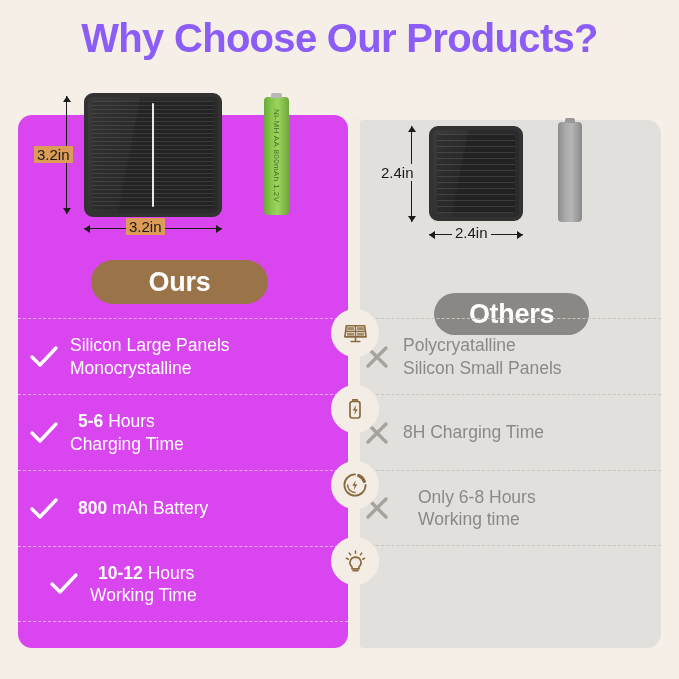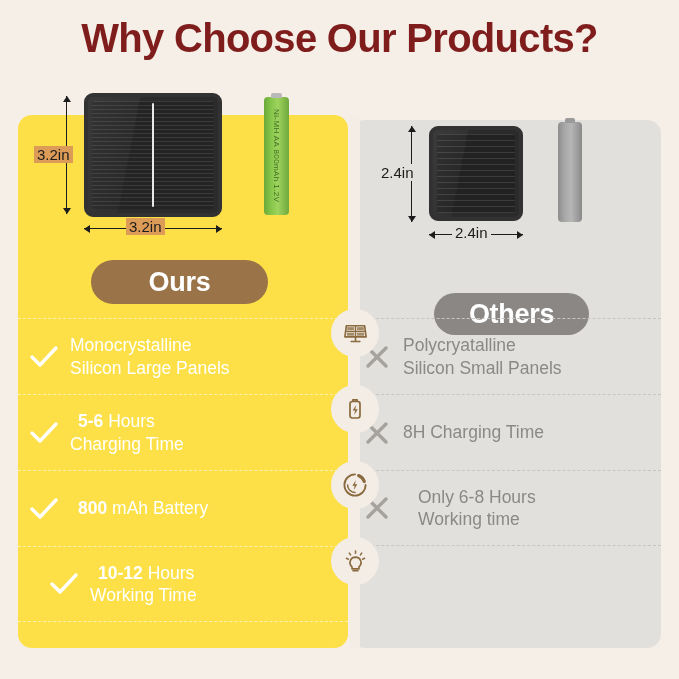--- a/index.html
+++ b/index.html
@@ -6,28 +6,28 @@
   html,body { width:679px; height:679px; }
   body {
     background:#f5efe7;
     font-family:"Liberation Sans", sans-serif;
     position:relative;
     overflow:hidden;
   }
   #page-title {
     position:absolute; left:0; top:16px; width:679px;
     text-align:center;
-    font-size:40px; font-weight:bold; color:#7f1d1d;
+    font-size:40px; font-weight:bold; color:#8b5cf6;
     letter-spacing:-0.7px;
   }
   
   .panel { position:absolute; top:115px; height:533px; }
   #panel-ours {
     left:18px; width:330px;
-    background:#fde047;
+    background:#d946ef;
     border-radius:14px 14px 14px 14px;
   }
   #panel-others {
     left:351px; width:310px;
     background:#e2e0dd;
     border-radius:14px;
     top:120px; height:528px;
   }
   
   .hero { position:absolute; left:0; top:0; width:100%; height:205px; }
@@ -217,22 +217,22 @@
 
 <div class="rows-left">
 
   <div class="frow">
     <div class="mark">
       <svg width="30" height="24" viewBox="0 0 30 24" fill="none">
         <path d="M3 12 L11 20 L27 3" stroke="#ffffff" stroke-width="3.4" stroke-linecap="round" stroke-linejoin="round"></path>
       </svg>
     </div>
     <div class="ftext">
+      <div><span class="reg">Silicon Large Panels</span></div>
       <div><span class="reg">Monocrystalline</span></div>
-      <div><span class="reg">Silicon Large Panels</span></div>
     </div>
   </div>
 
   <div class="frow">
     <div class="mark">
       <svg width="30" height="24" viewBox="0 0 30 24" fill="none">
         <path d="M3 12 L11 20 L27 3" stroke="#ffffff" stroke-width="3.4" stroke-linecap="round" stroke-linejoin="round"></path>
       </svg>
     </div>
     <div class="ftext">

